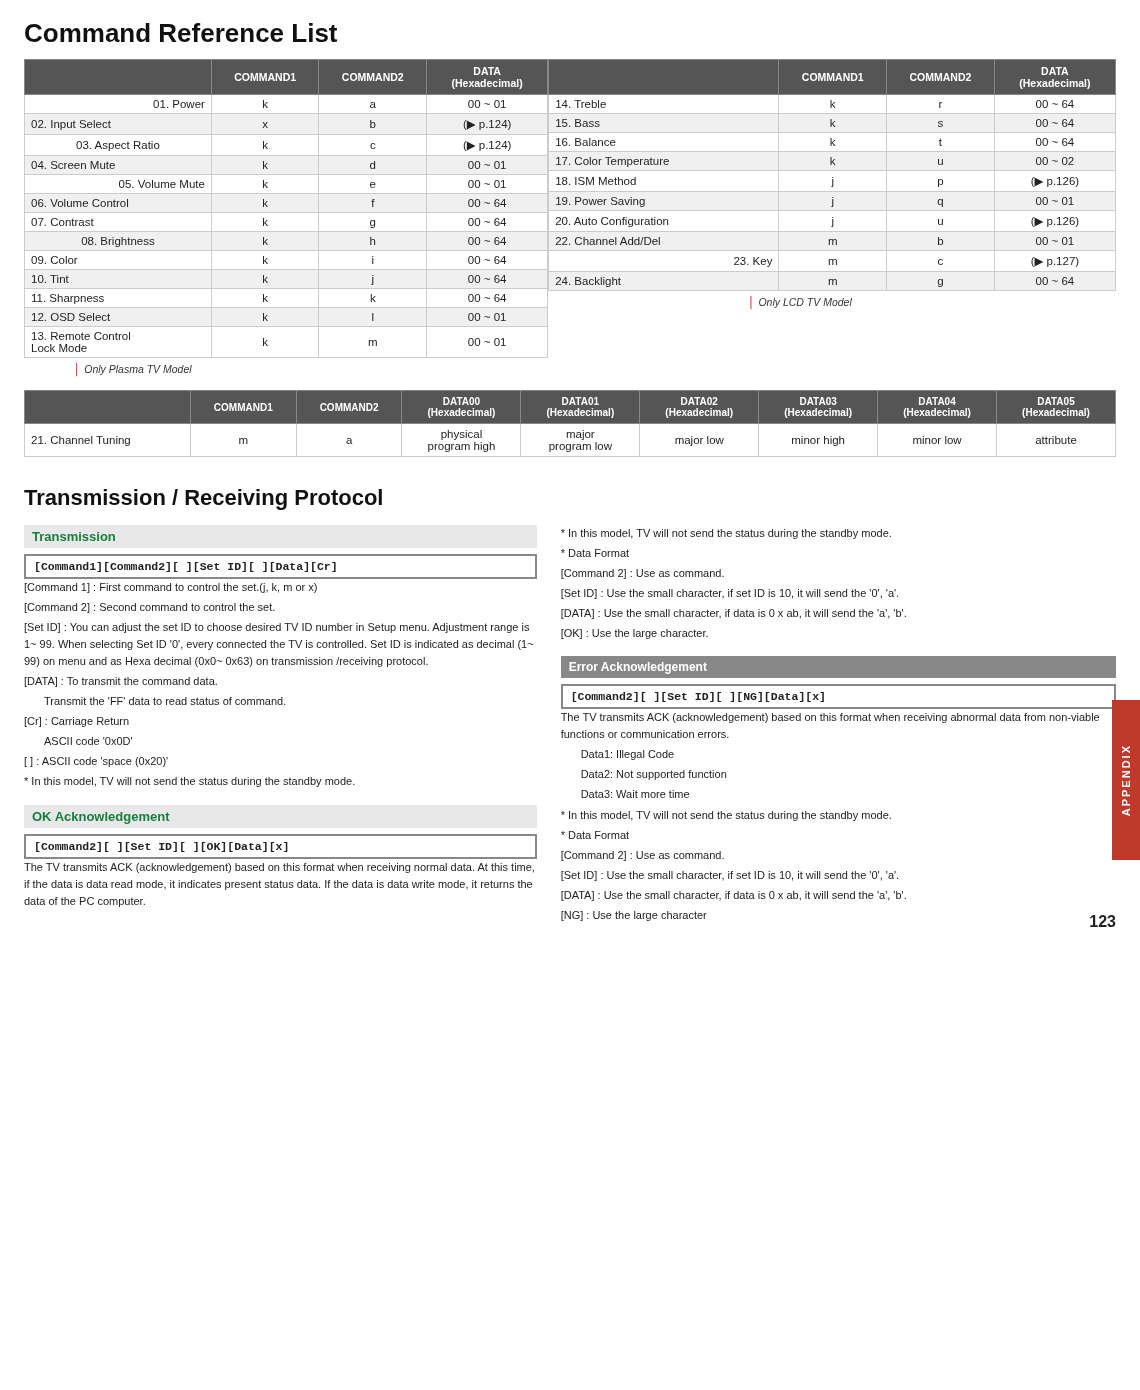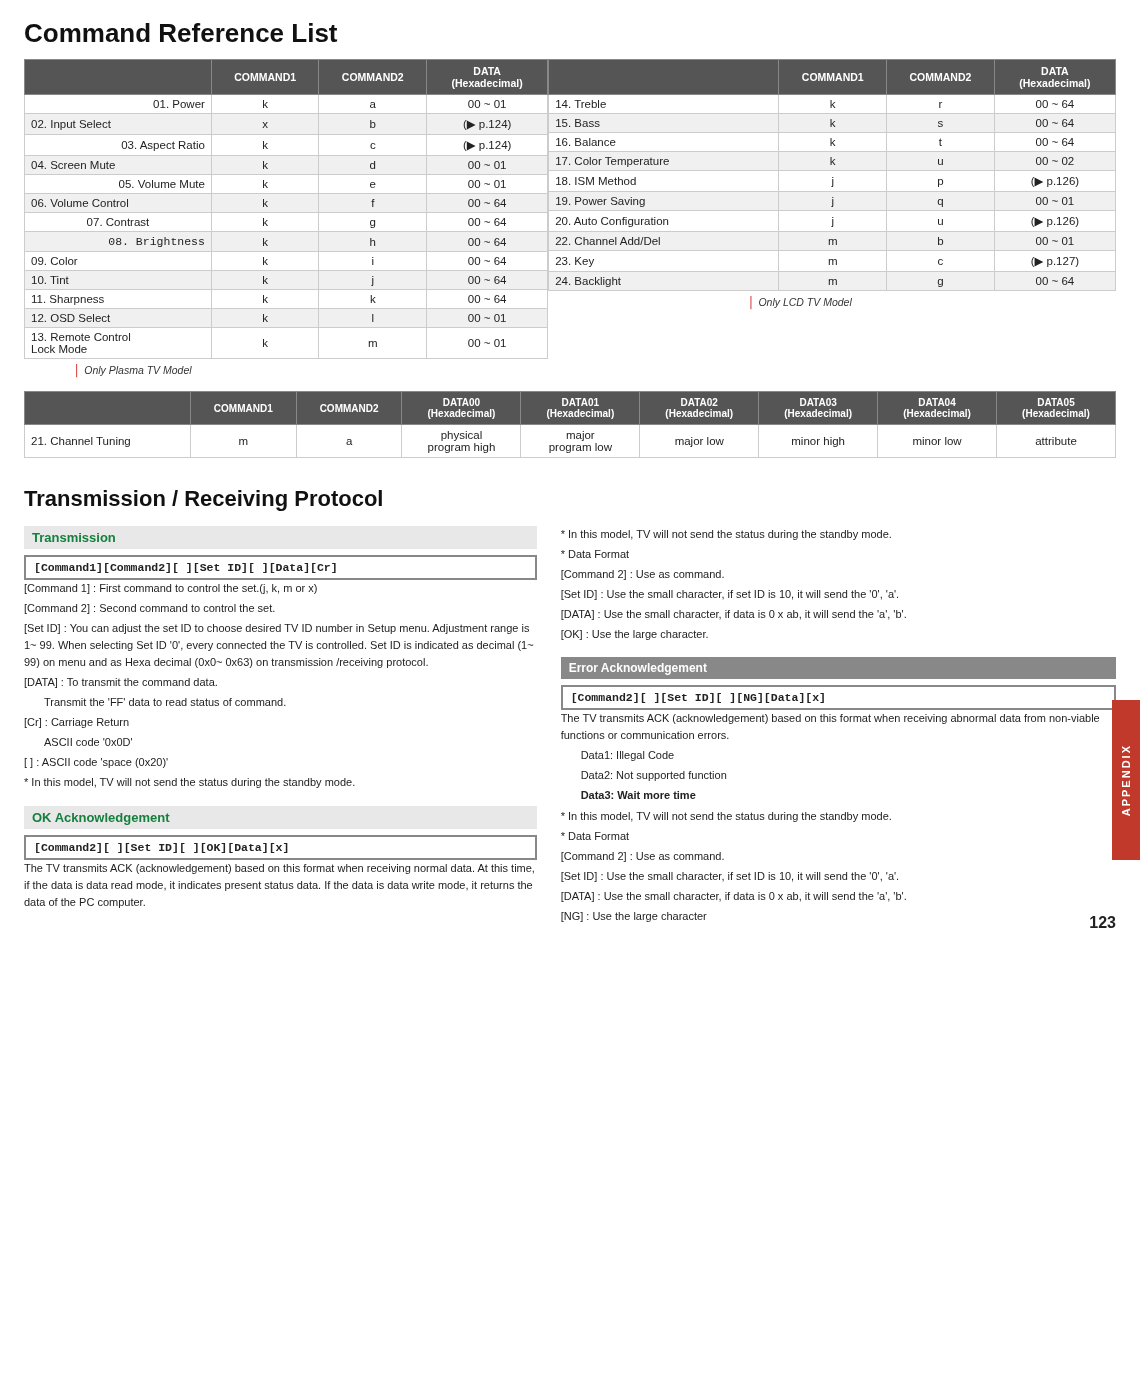--- a/index.html
+++ b/index.html
@@ -227,21 +227,21 @@
     <td style="text-align:center;">a</td>
     <td style="text-align:center;">00 ~ 01</td>
   </tr>
             <tr style="background: rgb(240, 240, 240);">
     <td style="white-space:pre-line; text-align:left; min-width:130px;">02. Input Select</td>
     <td style="text-align:center;">x</td>
     <td style="text-align:center;">b</td>
     <td style="text-align:center;">(▶ p.124)</td>
   </tr>
             <tr style="background: rgb(255, 255, 255);">
-    <td style="white-space:pre-line; text-align:right; min-width:130px;">03. Aspect Ratio</td>
+    <td style="white-space:pre-line; text-align:center; min-width:130px;">03. Aspect Ratio</td>
     <td style="text-align:center;">k</td>
     <td style="text-align:center;">c</td>
     <td style="text-align:center;">(▶ p.124)</td>
   </tr>
             <tr style="background: rgb(240, 240, 240);">
     <td style="white-space:pre-line; text-align:left; min-width:130px;">04. Screen Mute</td>
     <td style="text-align:center;">k</td>
     <td style="text-align:center;">d</td>
     <td style="text-align:center;">00 ~ 01</td>
   </tr>
@@ -251,27 +251,27 @@
     <td style="text-align:center;">e</td>
     <td style="text-align:center;">00 ~ 01</td>
   </tr>
             <tr style="background: rgb(240, 240, 240);">
     <td style="white-space:pre-line; text-align:left; min-width:130px;">06. Volume Control</td>
     <td style="text-align:center;">k</td>
     <td style="text-align:center;">f</td>
     <td style="text-align:center;">00 ~ 64</td>
   </tr>
             <tr style="background: rgb(255, 255, 255);">
-    <td style="white-space:pre-line; text-align:center; min-width:130px;">07.  Contrast</td>
+    <td style="white-space:pre-line; text-align:left; min-width:130px;">07.  Contrast</td>
     <td style="text-align:center;">k</td>
     <td style="text-align:center;">g</td>
     <td style="text-align:center;">00 ~ 64</td>
   </tr>
             <tr style="background: rgb(240, 240, 240);">
-    <td style="white-space:pre-line; text-align:right; min-width:130px;font-family:Liberation Mono, monospace;">08. Brightness</td>
+    <td style="white-space:pre-line; text-align:center; min-width:130px;">08. Brightness</td>
     <td style="text-align:center;">k</td>
     <td style="text-align:center;">h</td>
     <td style="text-align:center;">00 ~ 64</td>
   </tr>
             <tr style="background: rgb(255, 255, 255);">
     <td style="white-space:pre-line; text-align:left; min-width:130px;">09. Color</td>
     <td style="text-align:center;">k</td>
     <td style="text-align:center;">i</td>
     <td style="text-align:center;">00 ~ 64</td>
   </tr>
@@ -361,21 +361,21 @@
     <td style="text-align:center;">u</td>
     <td style="text-align:center;">(▶ p.126)</td>
   </tr>
             <tr style="background: rgb(240, 240, 240);">
     <td style="text-align:left; min-width:160px;">22. Channel Add/Del</td>
     <td style="text-align:center;">m</td>
     <td style="text-align:center;">b</td>
     <td style="text-align:center;">00 ~ 01</td>
   </tr>
             <tr style="background: rgb(255, 255, 255);">
-    <td style="text-align:left; min-width:160px;">23. Key</td>
+    <td style="text-align:right; min-width:160px;">23. Key</td>
     <td style="text-align:center;">m</td>
     <td style="text-align:center;">c</td>
     <td style="text-align:center;">(▶ p.127)</td>
   </tr>
             <tr style="background: rgb(255, 224, 224);">
     <td style="text-align:left; min-width:160px;">24. Backlight</td>
     <td style="text-align:center;">m</td>
     <td style="text-align:center;">g</td>
     <td style="text-align:center;">00 ~ 64</td>
   </tr>
@@ -457,21 +457,21 @@
         <div class="right-col-note">[DATA] : Use the small character, if data is 0 x ab, it will send the 'a', 'b'.</div>
         <div class="right-col-note">[OK] : Use the large character.</div>
 
         
         <div class="error-box-title">Error Acknowledgement</div>
         <div class="code-box">[Command2][  ][Set ID][  ][NG][Data][x]</div>
         <div id="error-ack-lines">
             <div class="body-text">The TV transmits ACK (acknowledgement) based on this format when receiving abnormal data from non-viable functions or communication errors.</div>
             <div class="body-text" style="padding-left: 20px;">   Data1: Illegal Code</div>
             <div class="body-text" style="padding-left: 20px;">   Data2: Not supported function</div>
-            <div class="body-text" style="padding-left: 20px; font-weight: bold;">   Data3: Wait more time</div>
+            <div class="body-text" style="padding-left: 20px;">   Data3: Wait more time</div>
             <div class="body-text">* In this model, TV will not send the status during the standby mode.</div>
             <div class="body-text">* Data Format</div>
             <div class="body-text">[Command 2] : Use as command.</div>
             <div class="body-text">[Set ID] : Use the small character, if set ID is 10, it will send the '0', 'a'.</div>
             <div class="body-text">[DATA] : Use the small character, if data is 0 x ab, it will send the 'a', 'b'.</div>
             <div class="body-text">[NG] : Use the large character</div>
           </div>
       </div>
     </div>
   </div>

